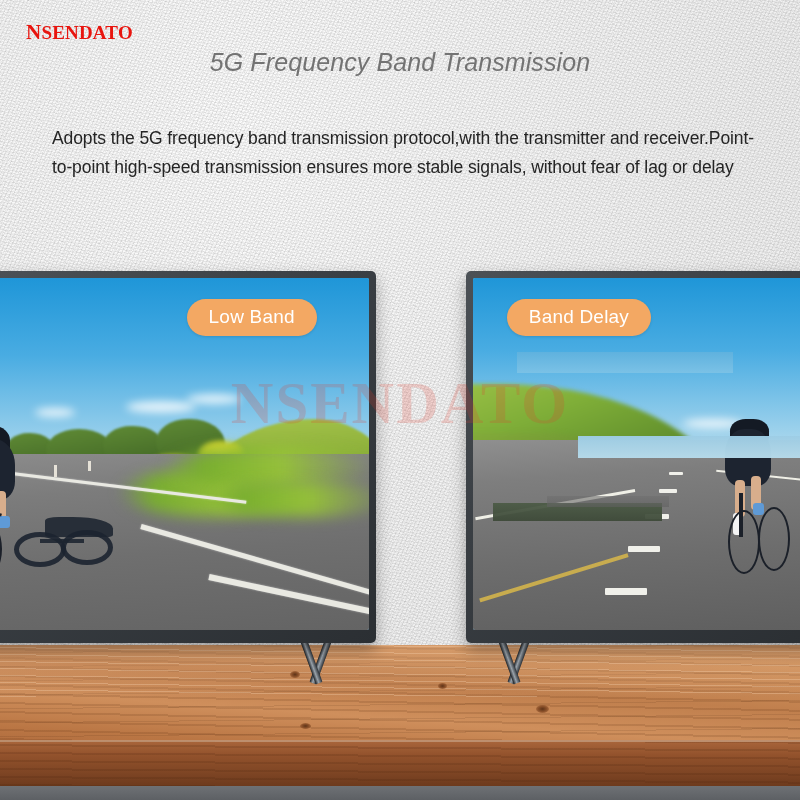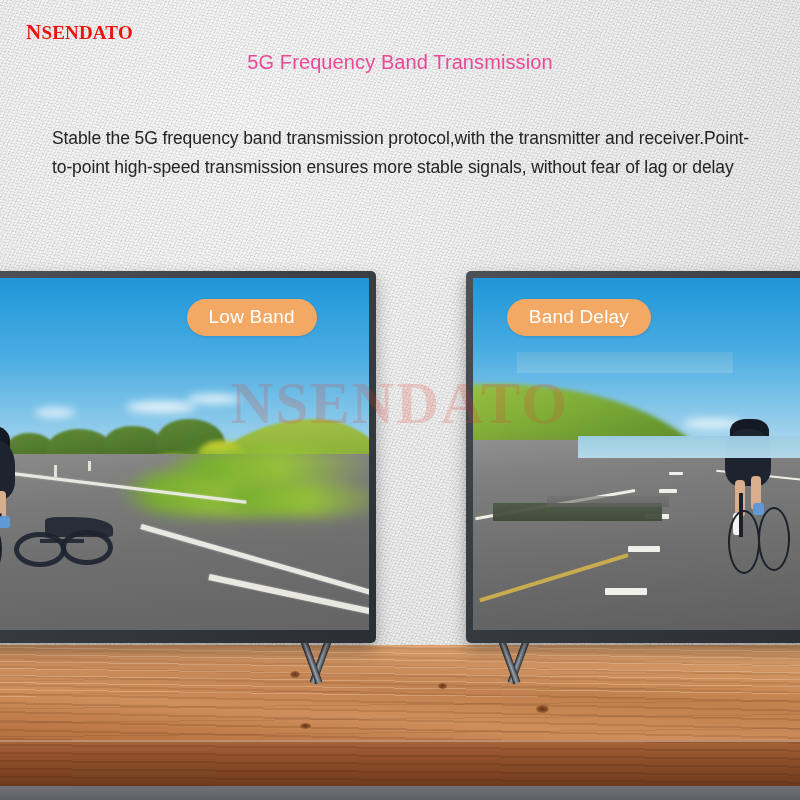--- a/index.html
+++ b/index.html
@@ -34,21 +34,21 @@
   .logo {
     position:absolute; left:26px; top:14px; z-index:40;
     color:#e8150f; font-weight:bold; letter-spacing:.2px;
     font-family:"Liberation Serif", serif;
     font-size:27px; line-height:1; white-space:nowrap;
     font-variant:small-caps; text-transform:lowercase;
   }
   .logo::first-letter { font-size:30px; }
 
   .headline-wrap { position:absolute; left:0; top:44px; width:800px; z-index:30; text-align:center; }
-  .headline { font-size:20px; color:#ec4899; line-height:36px; letter-spacing:.1px; }
+  .headline { font-size:25px; color:#737373; line-height:36px; letter-spacing:.1px;font-style:italic; }
 
   .body-copy {
     position:absolute; left:52px; top:124px; width:714px; z-index:30;
     font-size:17.5px; line-height:29px; color:#242424; letter-spacing:-.1px;
   }
 
   
   .table-top {
     position:absolute; left:0; top:645px; width:800px; height:140px;
     background:
@@ -228,21 +228,21 @@
 <div id="stage">
 
   <div class="wall"></div>
 
   <div class="logo">Nsendato</div>
 
   <div class="headline-wrap">
     <div class="headline">5G Frequency Band Transmission</div>
   </div>
 
-  <div class="body-copy">Stable the 5G frequency band transmission protocol,with the transmitter and receiver.Point-to-point high-speed transmission ensures more stable signals, without fear of lag or delay</div>
+  <div class="body-copy">Adopts the 5G frequency band transmission protocol,with the transmitter and receiver.Point-to-point high-speed transmission ensures more stable signals, without fear of lag or delay</div>
 
   <div class="table-top">
     <div class="grain-knot" style="left:290px;top:26px;width:10px;height:7px;"></div>
     <div class="grain-knot" style="left:438px;top:38px;width:9px;height:6px;"></div>
     <div class="grain-knot" style="left:536px;top:60px;width:13px;height:8px;"></div>
     <div class="grain-knot" style="left:300px;top:78px;width:11px;height:6px;"></div>
     <div class="grain-knot" style="left:372px;top:96px;width:9px;height:6px;"></div>
   </div>
   <div class="table-edge"></div>
   <div class="floor-strip"></div>

